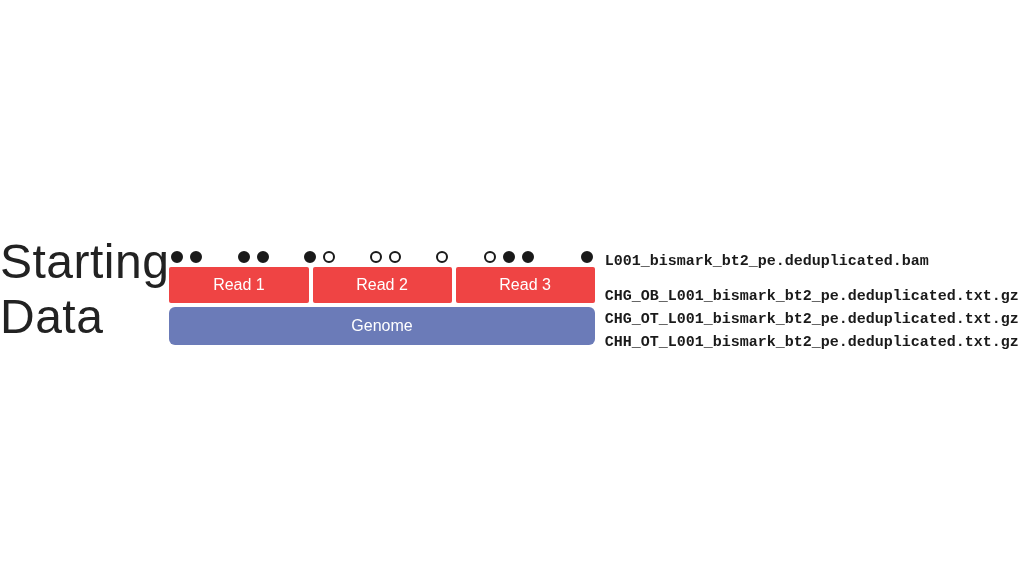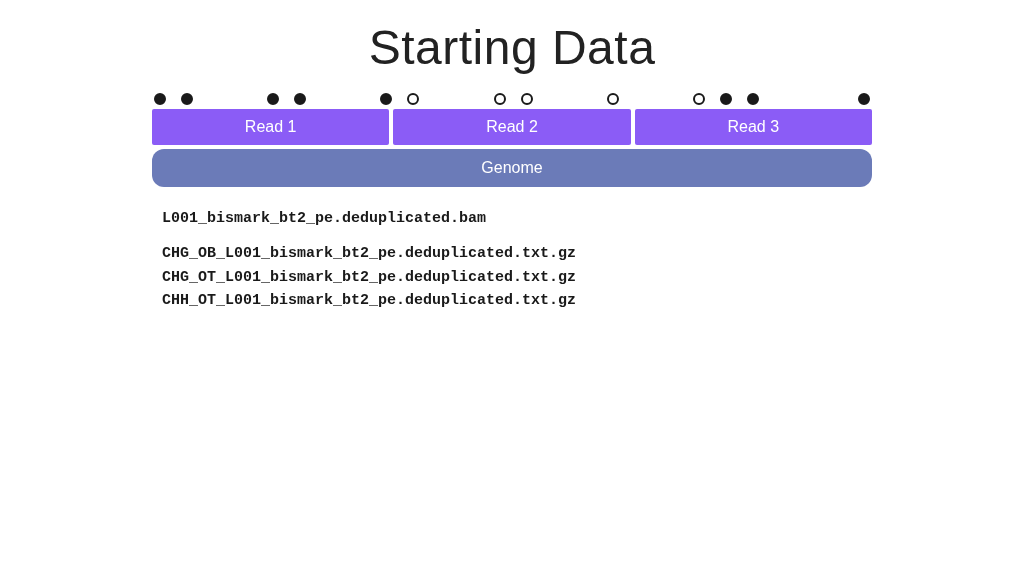--- a/index.html
+++ b/index.html
@@ -10,21 +10,20 @@
       width: 1024px;
       height: 576px;
       overflow: hidden;
       position: relative;
     }
 
     .page {
       width: 1024px;
       height: 576px;
       display: flex;
-      flex-direction: column;
       align-items: center;
       padding: 20px 0 0 0;
     }
 
     .title {
       font-size: 48px;
       font-weight: 300;
       color: #222;
       margin-bottom: 18px;
       letter-spacing: 0.5px;
@@ -59,21 +58,21 @@
     .reads-row {
       display: flex;
       width: 100%;
       gap: 4px;
       margin-bottom: 4px;
     }
 
     .read-block {
       flex: 1;
       height: 36px;
-      background: #8b5cf6;
+      background: #ef4444;
       display: flex;
       align-items: center;
       justify-content: center;
       color: #ffffff;
       font-size: 16px;
       font-weight: 400;
       border-radius: 2px;
     }
 
     .genome-row {
@@ -83,21 +82,21 @@
     .genome-block {
       width: 100%;
       height: 38px;
       background: #6b7bb8;
       display: flex;
       align-items: center;
       justify-content: center;
       color: #ffffff;
       font-size: 16px;
       font-weight: 400;
-      border-radius: 12px;
+      border-radius: 6px;
     }
 
     .files-section {
       width: 720px;
       margin-top: 20px;
       padding-left: 10px;
     }
 
     .file-group {
       margin-bottom: 12px;

